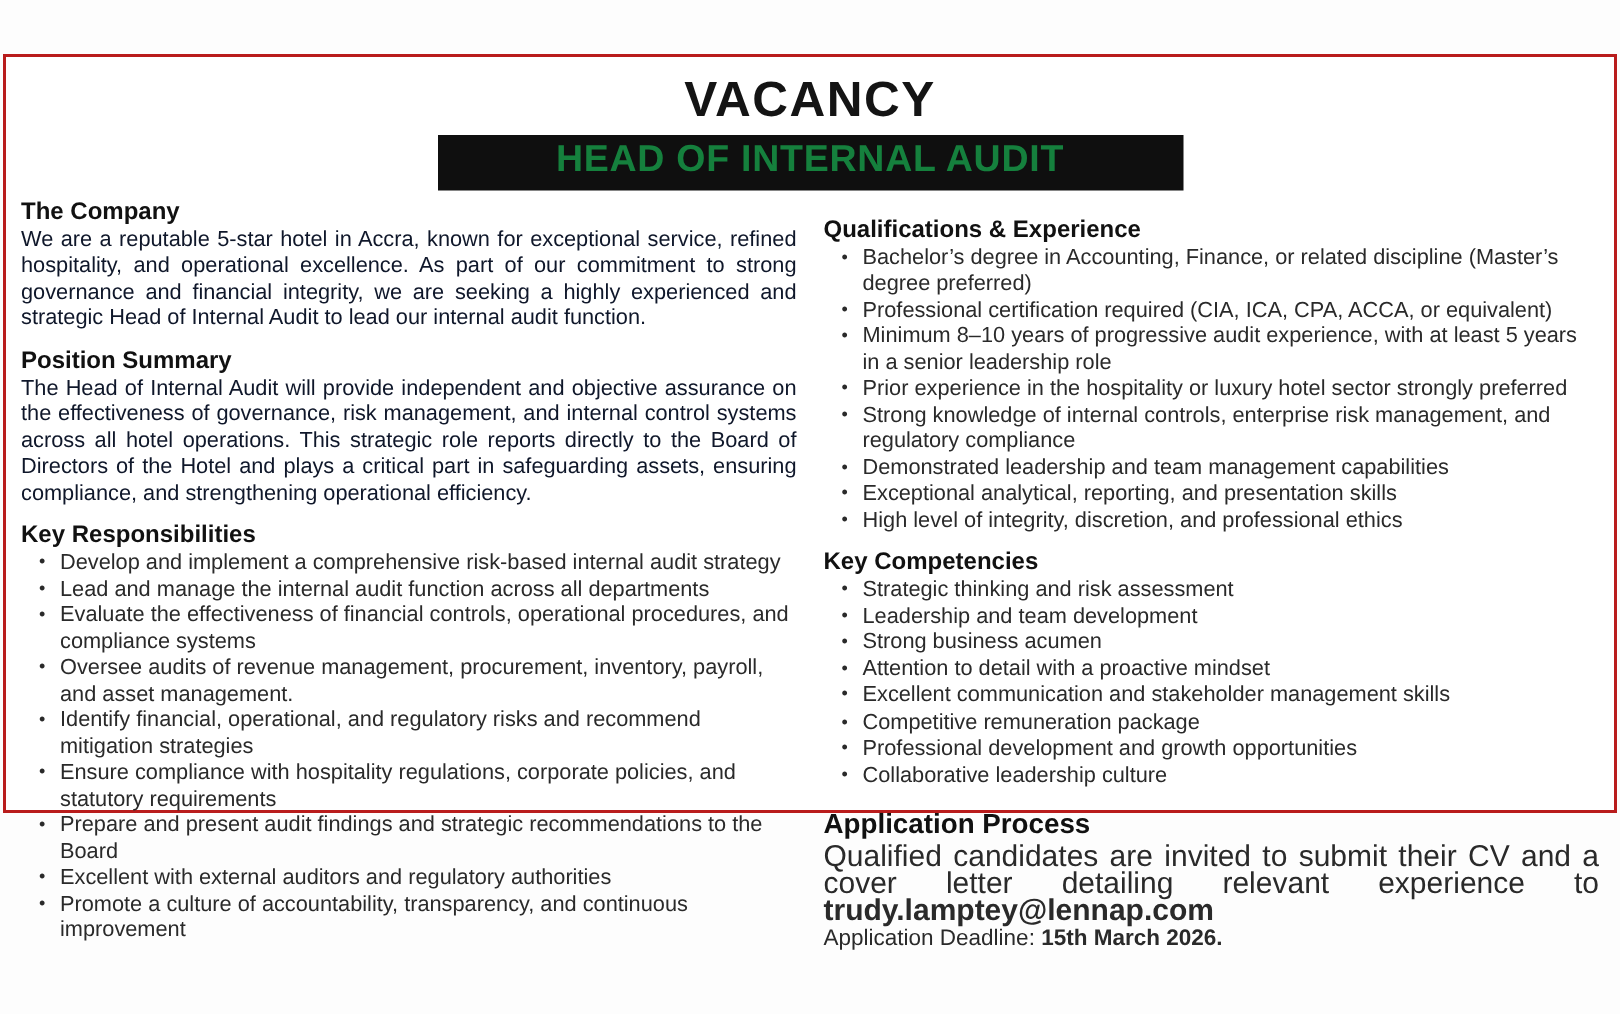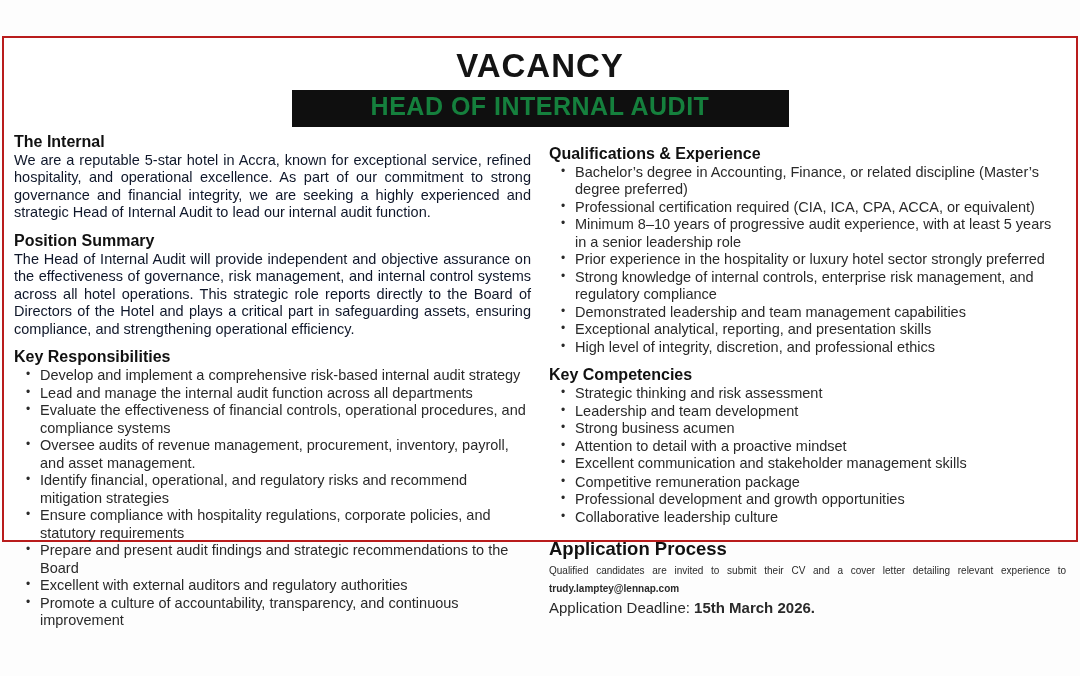--- a/index.html
+++ b/index.html
@@ -85,21 +85,21 @@
     color: #2a2a2a;
   }
   .app-heading {
     font-size: 18.5px;
     font-weight: bold;
     color: #111111;
     margin: 12px 0 2px 0;
     line-height: 22px;
   }
   .app-body {
-    font-size: 10px;
+    font-size: 20px;
     line-height: 18px;
     margin: 0;
     text-align: justify;
   }
   .app-deadline {
     font-size: 15px;
     line-height: 18px;
     margin: 1px 0 0 0;
   }
   .bold { font-weight: bold; }
@@ -112,21 +112,21 @@
   <div class="header">
     <div class="vacancy-title">VACANCY</div>
     <div class="banner">HEAD OF INTERNAL AUDIT</div>
   </div>
 
   <div class="columns">
 
     <div class="col col-left">
 
       <div>
-        <div class="section-heading first">The Internal</div>
+        <div class="section-heading first">The Company</div>
         <p class="body-text">We are a reputable 5-star hotel in Accra, known for exceptional service, refined hospitality, and operational excellence. As part of our commitment to strong governance and financial integrity, we are seeking a highly experienced and strategic Head of Internal Audit to lead our internal audit function.</p>
       </div>
 
       <div>
         <div class="section-heading">Position Summary</div>
         <p class="body-text">The Head of Internal Audit will provide independent and objective assurance on the effectiveness of governance, risk management, and internal control systems across all hotel operations. This strategic role reports directly to the Board of Directors of the Hotel and plays a critical part in safeguarding assets, ensuring compliance, and strengthening operational efficiency.</p>
       </div>
 
       <div>
         <div class="section-heading">Key Responsibilities</div>

